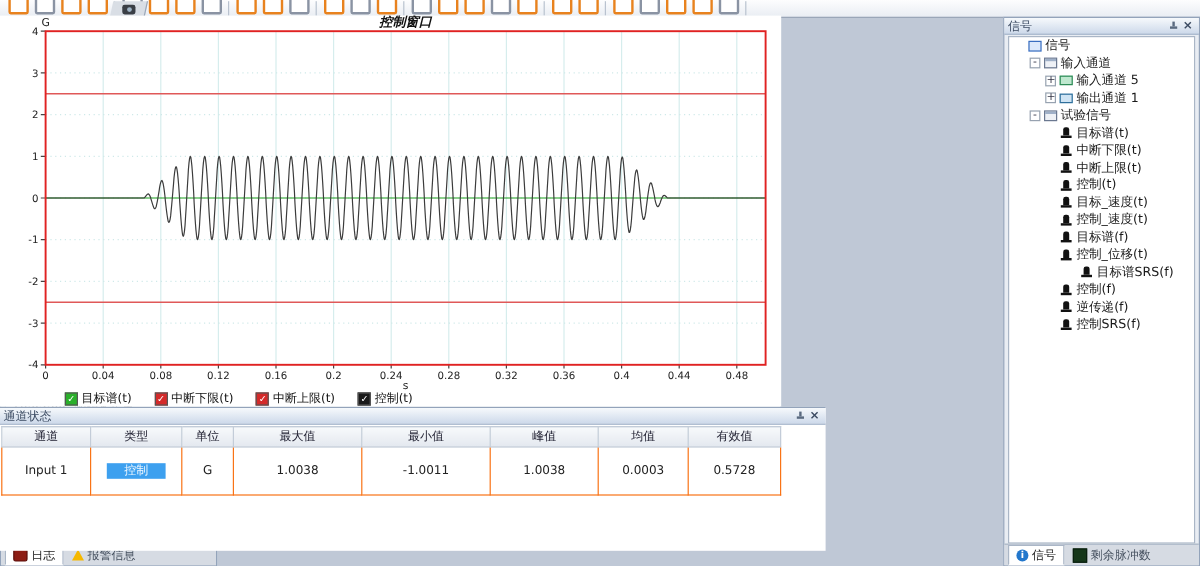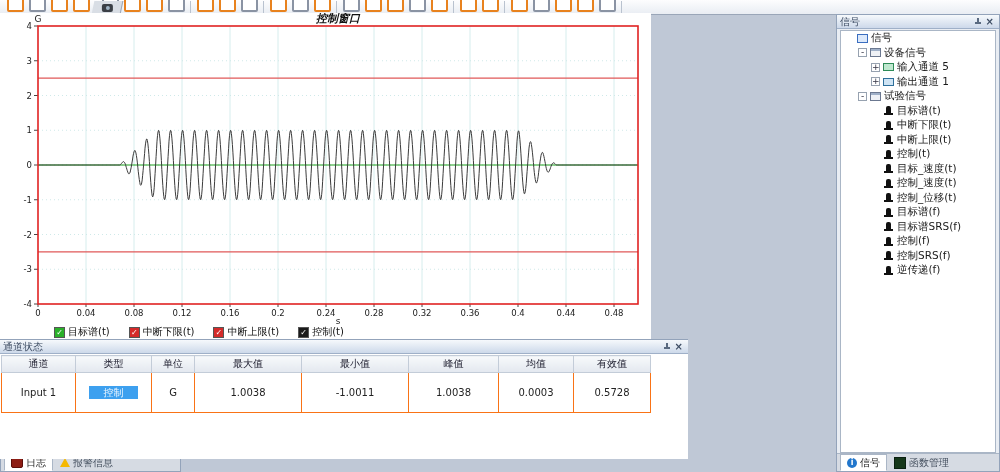--- a/index.html
+++ b/index.html
@@ -474,21 +474,21 @@
   </div>
   <div class="treebody" id="signal-tree">
       <div class="trow" style="padding-left: 4px;">
         <span class="exp none"></span>
         <span class="ic ic-folder"></span>
         <span>信号</span>
       </div>
       <div class="trow" style="padding-left: 17px;">
         <span class="exp">-</span>
         <span class="ic ic-device"></span>
-        <span>设备信号</span>
+        <span>输入通道</span>
       </div>
       <div class="trow" style="padding-left: 30px;">
         <span class="exp">+</span>
         <span class="ic ic-chan-in"></span>
         <span>输入通道 5</span>
       </div>
       <div class="trow" style="padding-left: 30px;">
         <span class="exp">+</span>
         <span class="ic ic-chan-out"></span>
         <span>输出通道 1</span>
@@ -524,51 +524,51 @@
         <span>目标_速度(t)</span>
       </div>
       <div class="trow" style="padding-left: 30px;">
         <span class="exp none"></span>
         <span class="ic ic-signal"></span>
         <span>控制_速度(t)</span>
       </div>
       <div class="trow" style="padding-left: 30px;">
         <span class="exp none"></span>
         <span class="ic ic-signal"></span>
+        <span>目标谱(f)</span>
+      </div>
+      <div class="trow" style="padding-left: 30px;">
+        <span class="exp none"></span>
+        <span class="ic ic-signal"></span>
         <span>控制_位移(t)</span>
       </div>
-      <div class="trow" style="padding-left: 30px;">
-        <span class="exp none"></span>
-        <span class="ic ic-signal"></span>
-        <span>目标谱(f)</span>
-      </div>
-      <div class="trow" style="padding-left: 30px;">
+      <div class="trow" style="padding-left: 30px; justify-content: center;">
         <span class="exp none"></span>
         <span class="ic ic-signal"></span>
         <span>目标谱SRS(f)</span>
       </div>
       <div class="trow" style="padding-left: 30px;">
         <span class="exp none"></span>
         <span class="ic ic-signal"></span>
         <span>控制(f)</span>
       </div>
       <div class="trow" style="padding-left: 30px;">
         <span class="exp none"></span>
         <span class="ic ic-signal"></span>
+        <span>逆传递(f)</span>
+      </div>
+      <div class="trow" style="padding-left: 30px;">
+        <span class="exp none"></span>
+        <span class="ic ic-signal"></span>
         <span>控制SRS(f)</span>
-      </div>
-      <div class="trow" style="padding-left: 30px;">
-        <span class="exp none"></span>
-        <span class="ic ic-signal"></span>
-        <span>逆传递(f)</span>
       </div>
     </div>
   <div class="bottom-tabs" id="signal-tabs">
       <div class="btab active">
         <span class="ti-info"></span>
         <span>信号</span>
       </div>
       <div class="btab">
         <span class="ti-function"></span>
-        <span>函数管理</span>
+        <span>剩余脉冲数</span>
       </div>
     </div>
 </div>
 
 </body></html>

